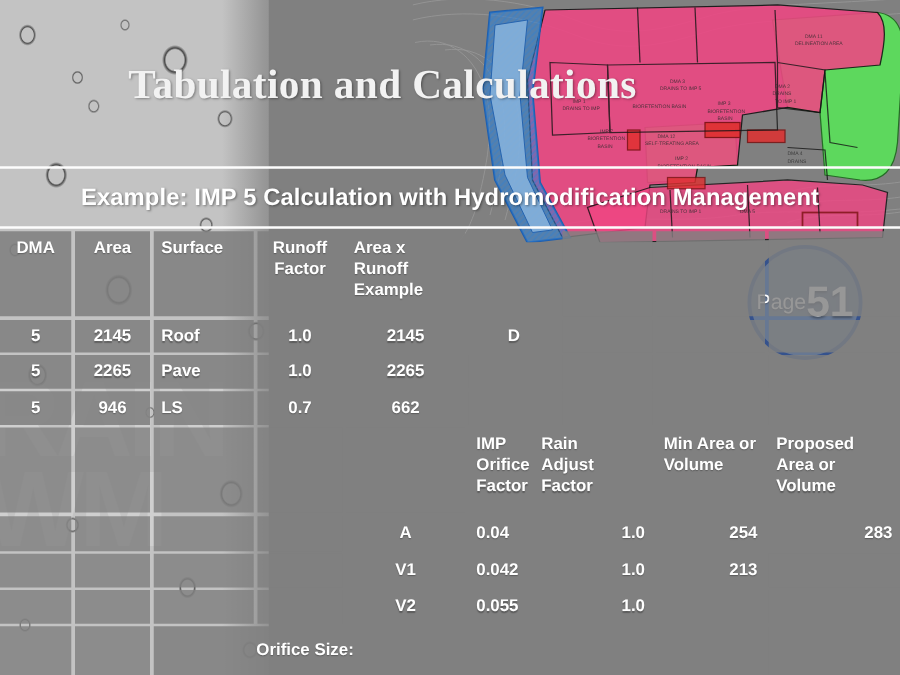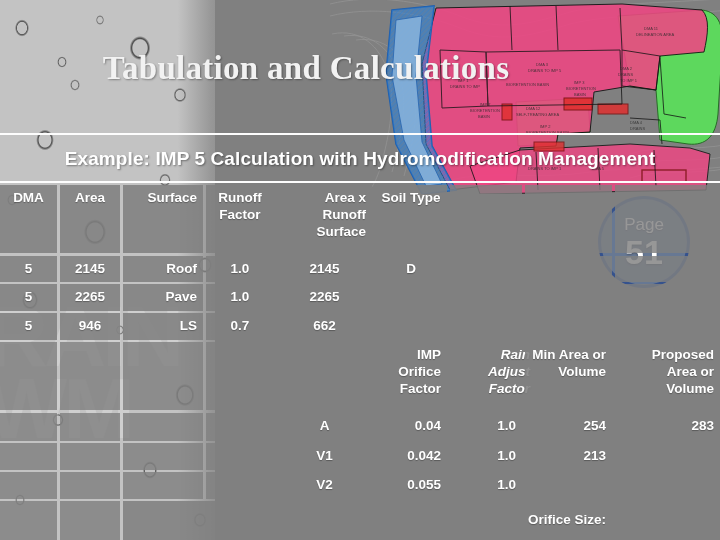--- a/index.html
+++ b/index.html
@@ -82,21 +82,21 @@
     letter-spacing:.1px;
   }
 
   
   .page-badge{
     position:absolute;left:598px;top:196px;width:92px;height:92px;
     border-radius:50%;
     background:rgba(70,110,175,.42);
     border:3px solid rgba(45,75,140,.85);
     box-sizing:border-box;
-    display:flex;flex-direction:column;align-items:center;justify-content:center;
+    display:flex;flex-direction:row;align-items:center;justify-content:center;
   }
   .page-badge .pg-label{
     font-family:"Liberation Sans", sans-serif;
     font-weight:400;font-size:17px;color:#ffffff;line-height:1;
     margin-bottom:2px;
     text-shadow:0 1px 1px rgba(0,0,0,.3);
   }
   .page-badge .pg-num{
     font-family:"Liberation Sans", sans-serif;
     font-weight:700;font-size:34px;color:#ffffff;line-height:1;
@@ -110,21 +110,21 @@
     background:rgba(128,128,128,.88);
     color:#ffffff;
     font-family:"Liberation Sans", sans-serif;
     font-weight:700;font-size:13.5px;
     line-height:17px;
     padding:4px 6px;
     overflow:hidden;
     text-shadow:0 1px 1px rgba(0,0,0,.3);
   }
   .cell.empty{background:rgba(128,128,128,.82);}
-  .cell.tleft{text-align:right;}
+  .cell.tleft{text-align:left;}
   .cell.tcenter{text-align:center;}
   .cell.tright{text-align:right;}
 </style>
 </head>
 <body>
 
 <div id="stage">
 
   <div class="bg-base"></div>
   <div class="bg-droplets"></div>
@@ -220,22 +220,21 @@
     <div class="pg-label">Page</div>
     <div class="pg-num">51</div>
   </div>
 
   <div class="grid">
 
     <div class="cell tcenter" style="left:0px;top:0px;width:57px;height:68px;">DMA</div>
     <div class="cell tcenter" style="left:60px;top:0px;width:60px;height:68px;">Area</div>
     <div class="cell tleft" style="left:123px;top:0px;width:80px;height:68px;">Surface</div>
     <div class="cell tcenter" style="left:206px;top:0px;width:68px;height:68px;">Runoff Factor</div>
-    <div class="cell tleft" style="left:277px;top:0px;width:95px;height:68px;">Area x Runoff Surface</div>
-    <div class="cell tcenter" style="left:375px;top:0px;width:72px;height:68px;">Soil Type</div>
+    <div class="cell tleft" style="left:277px;top:0px;width:95px;height:68px;">Area x Runoff Example</div>
     <div class="cell empty" style="left:450px;top:0px;width:72px;height:68px;"></div>
     <div class="cell empty" style="left:525px;top:0px;width:87px;height:68px;"></div>
     <div class="cell empty" style="left:615px;top:0px;width:105px;height:68px;"></div>
 
     <div class="cell tcenter" style="left:0px;top:71px;width:57px;height:26px;">5</div>
     <div class="cell tcenter" style="left:60px;top:71px;width:60px;height:26px;">2145</div>
     <div class="cell tleft" style="left:123px;top:71px;width:80px;height:26px;">Roof</div>
     <div class="cell tcenter" style="left:206px;top:71px;width:68px;height:26px;">1.0</div>
     <div class="cell tcenter" style="left:277px;top:71px;width:95px;height:26px;">2145</div>
     <div class="cell tcenter" style="left:375px;top:71px;width:72px;height:26px;">D</div>
@@ -262,21 +261,21 @@
     <div class="cell empty" style="left:450px;top:128px;width:72px;height:27px;"></div>
     <div class="cell empty" style="left:525px;top:128px;width:87px;height:27px;"></div>
     <div class="cell empty" style="left:615px;top:128px;width:105px;height:27px;"></div>
 
     <div class="cell empty" style="left:0px;top:157px;width:57px;height:68px;"></div>
     <div class="cell empty" style="left:60px;top:157px;width:60px;height:68px;"></div>
     <div class="cell empty" style="left:123px;top:157px;width:80px;height:68px;"></div>
     <div class="cell empty" style="left:206px;top:157px;width:68px;height:68px;"></div>
     <div class="cell empty" style="left:277px;top:157px;width:95px;height:68px;"></div>
     <div class="cell tleft" style="left:375px;top:157px;width:72px;height:68px;">IMP Orifice Factor</div>
-    <div class="cell tleft" style="left:464px;top:157px;width:72px;height:68px;font-style:italic;">Rain Adjust Factor</div>
+    <div class="cell tleft" style="left:427px;top:157px;width:72px;height:68px;">Rain Adjust Factor</div>
     <div class="cell tleft" style="left:525px;top:157px;width:87px;height:68px;">Min Area or Volume</div>
     <div class="cell tleft" style="left:615px;top:157px;width:105px;height:68px;">Proposed Area or Volume</div>
 
     <div class="cell empty" style="left:0px;top:228px;width:57px;height:28px;"></div>
     <div class="cell empty" style="left:60px;top:228px;width:60px;height:28px;"></div>
     <div class="cell empty" style="left:123px;top:228px;width:80px;height:28px;"></div>
     <div class="cell empty" style="left:206px;top:228px;width:68px;height:28px;"></div>
     <div class="cell tcenter" style="left:277px;top:228px;width:95px;height:28px;">A</div>
     <div class="cell tleft" style="left:375px;top:228px;width:72px;height:28px;">0.04</div>
     <div class="cell tright" style="left:450px;top:228px;width:72px;height:28px;">1.0</div>
@@ -297,17 +296,17 @@
     <div class="cell empty" style="left:60px;top:287px;width:60px;height:27px;"></div>
     <div class="cell empty" style="left:123px;top:287px;width:80px;height:27px;"></div>
     <div class="cell empty" style="left:206px;top:287px;width:68px;height:27px;"></div>
     <div class="cell tcenter" style="left:277px;top:287px;width:95px;height:27px;">V2</div>
     <div class="cell tleft" style="left:375px;top:287px;width:72px;height:27px;">0.055</div>
     <div class="cell tright" style="left:450px;top:287px;width:72px;height:27px;">1.0</div>
     <div class="cell empty" style="left:615px;top:287px;width:105px;height:27px;"></div>
 
     <div class="cell empty" style="left:0px;top:316px;width:57px;height:39px;"></div>
     <div class="cell empty" style="left:60px;top:316px;width:60px;height:39px;"></div>
-    <div class="cell tleft" style="left:123px;top:316px;width:489px;height:39px;padding-left:120px;padding-top:10px;">Orifice Size:</div>
+    <div class="cell tleft" style="left:123px;top:316px;width:489px;height:39px;padding-left:82px;padding-top:10px;">Orifice Size:</div>
     <div class="cell empty" style="left:615px;top:316px;width:105px;height:39px;"></div>
 
   </div>
 </div>
 
 </body></html>

